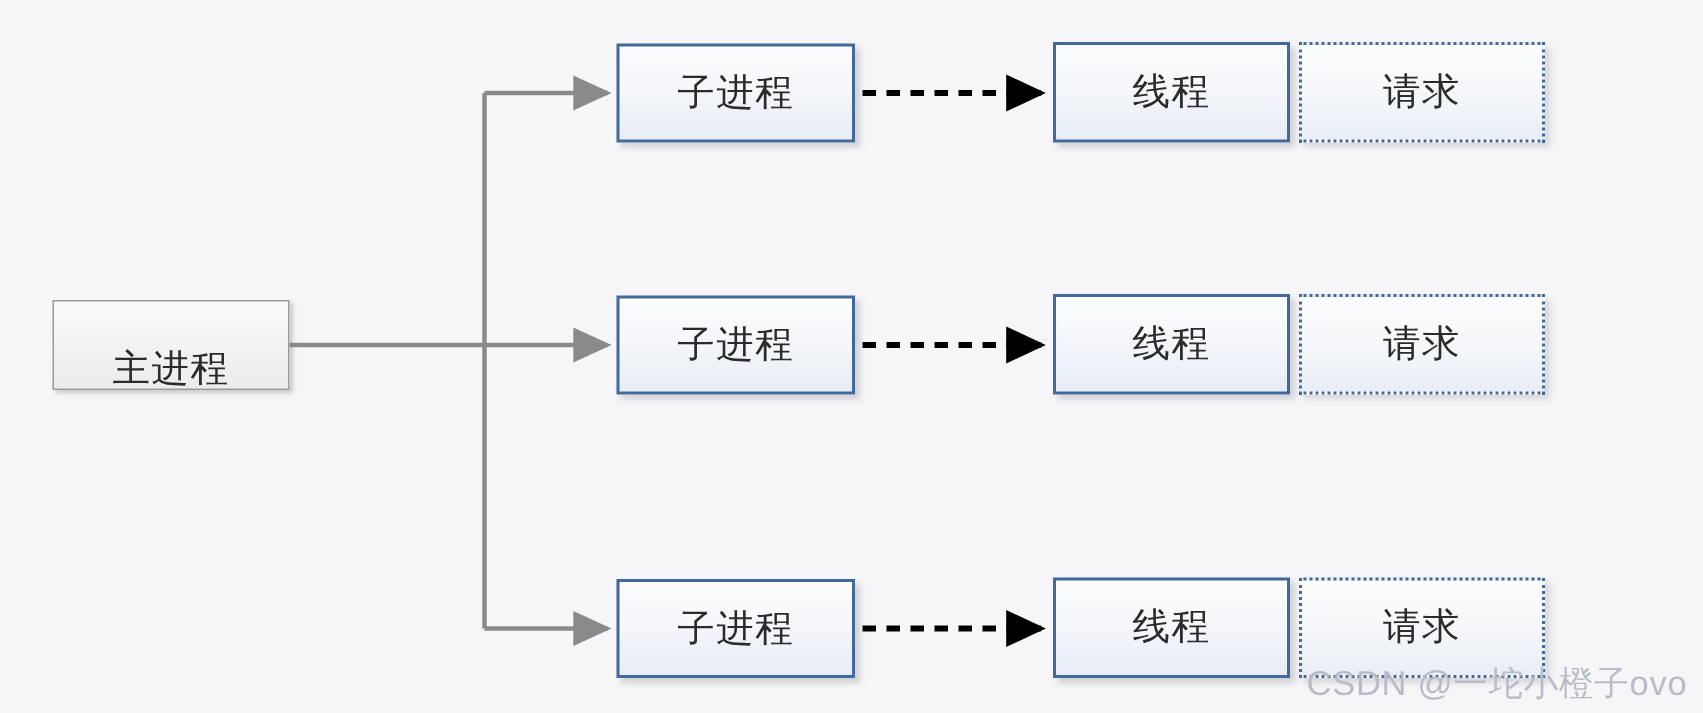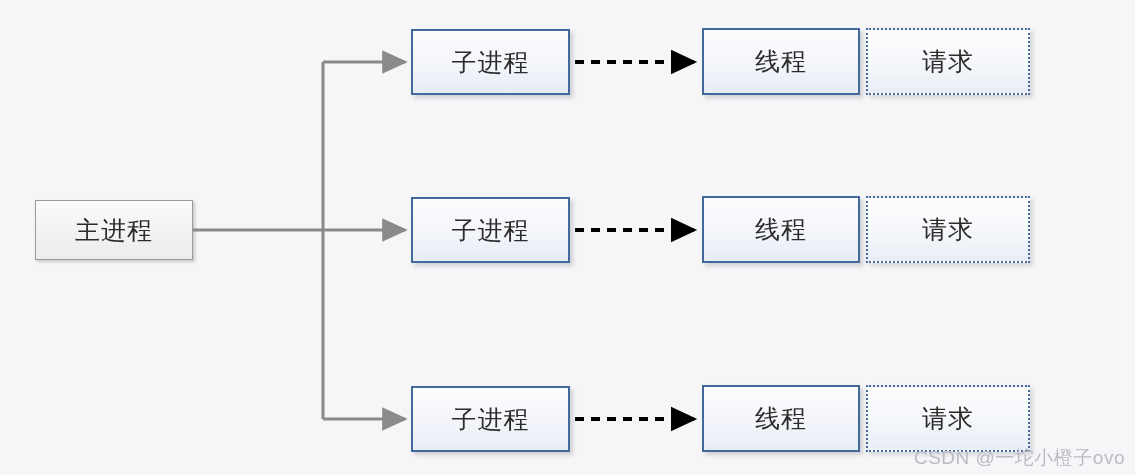--- a/index.html
+++ b/index.html
@@ -67,21 +67,21 @@
     box-shadow: 3px 3px 4px rgba(140,140,148,0.28);
     font-family: Liberation Serif, serif;
   }
 
   
   #watermark {
     position: absolute;
     right: 10px;
     bottom: 4px;
     font-family: "Liberation Sans", "DejaVu Sans", sans-serif;
-    font-size: 19px;
+    font-size: 23px;
     color: #b9bcc6;
     letter-spacing: 0.5px;
     white-space: nowrap;
   }
 </style>
 </head>
 <body>
 
 <div id="canvas">
 
@@ -104,21 +104,21 @@
       <path d="M323,419 L405,419" stroke="#8a8a8a" stroke-width="3" fill="none" marker-end="url(#arrow-grey)"></path>
     </g>
 
     <g>
       <path d="M575,62 L694,62" stroke="#000000" stroke-width="4" fill="none" stroke-dasharray="9,7" marker-end="url(#arrow-black)"></path>
       <path d="M575,230 L694,230" stroke="#000000" stroke-width="4" fill="none" stroke-dasharray="9,7" marker-end="url(#arrow-black)"></path>
       <path d="M575,419 L694,419" stroke="#000000" stroke-width="4" fill="none" stroke-dasharray="9,7" marker-end="url(#arrow-black)"></path>
     </g>
   </svg>
 
-  <div class="node main" style="left:35px; top:200px; width:158px; height:60px;">
+  <div class="node main" style="left:35px; top:200px; width:158px; height:60px;align-items:flex-end;">
     <span class="node-label">主进程</span>
   </div>
 
   <div class="node blue-solid" style="left:411px; top:29px; width:159px; height:66px;">
     <span class="node-label">子进程</span>
   </div>
   <div class="node blue-solid" style="left:702px; top:28px; width:158px; height:67px;">
     <span class="node-label">线程</span>
   </div>
   <div class="node blue-dotted" style="left:866px; top:28px; width:164px; height:67px;">

